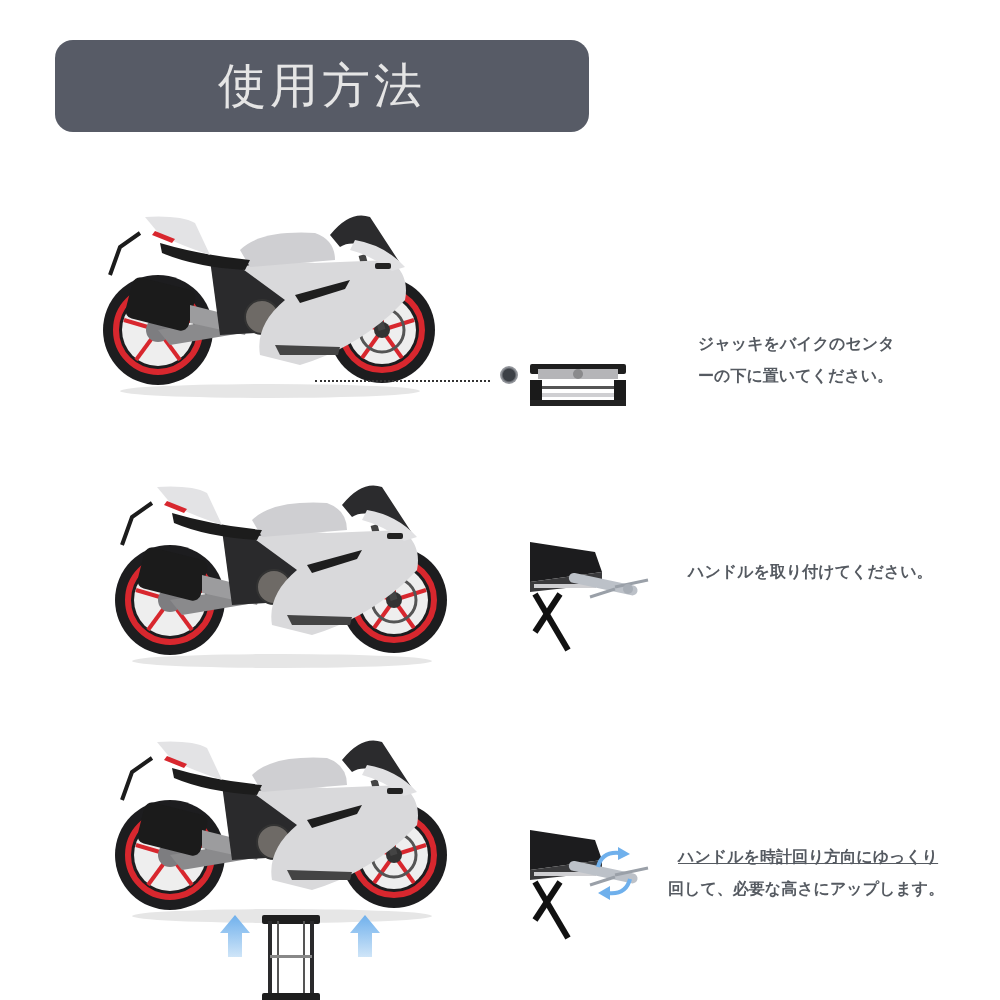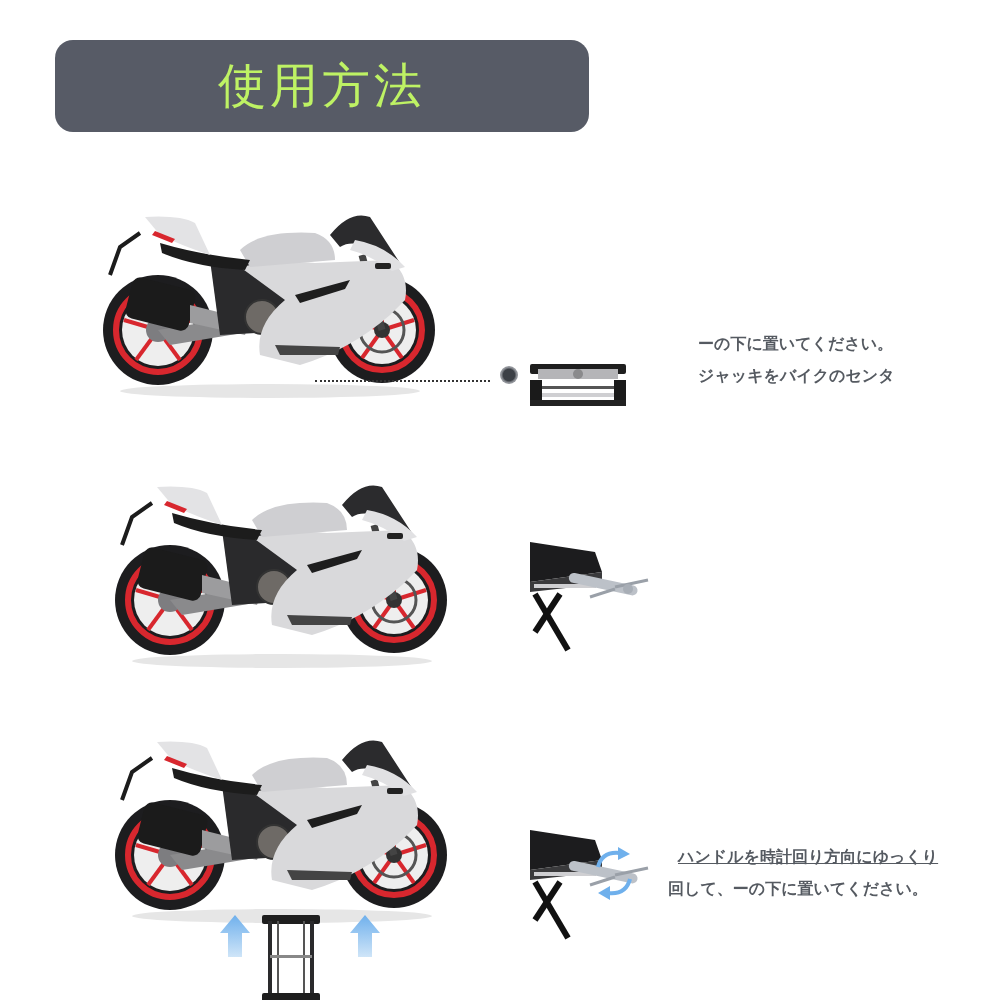--- a/index.html
+++ b/index.html
@@ -5,21 +5,21 @@
   html, body { margin: 0; padding: 0; background: #ffffff; }
   body { width: 1000px; height: 1000px; position: relative; overflow: hidden;
          font-family: "DejaVu Sans", "Liberation Sans", sans-serif; }
 
   .header {
     position: absolute; left: 55px; top: 40px; width: 534px; height: 92px;
     background: #575b66; border-radius: 18px;
     display: flex; align-items: center; justify-content: center;
   }
   .header-title {
-    color: #bef264; font-size: 48px; letter-spacing: 4px; font-weight: 300;
+    color: #e5e5e5; font-size: 48px; letter-spacing: 4px; font-weight: 300;
   }
 
   .step { position: absolute; left: 0; width: 1000px; }
   .step-1 { top: 200px; height: 220px; }
   .step-2 { top: 470px; height: 200px; }
   .step-3 { top: 725px; height: 275px; }
 
   .moto { position: absolute; }
   .moto svg { display: block; }
 
@@ -117,22 +117,22 @@
     <rect x="2" y="4" width="96" height="10" rx="2" fill="#1e1e1e"></rect>
     <rect x="10" y="9" width="80" height="10" fill="#b5b5b8"></rect>
     <circle cx="50" cy="14" r="5" fill="#8a8a8c"></circle>
     <rect x="2" y="20" width="12" height="26" fill="#1a1a1a"></rect>
     <rect x="86" y="20" width="12" height="26" fill="#1a1a1a"></rect>
     <rect x="14" y="26" width="72" height="3" fill="#555"></rect>
     <rect x="14" y="33" width="72" height="4" fill="#cfcfd2"></rect>
     <rect x="2" y="40" width="96" height="6" fill="#222"></rect>
   </svg>
   <div class="instruction" style="left:698px; top:128px;">
+    <div>ジャッキをバイクのセンタ</div>
     <div>ーの下に置いてください。</div>
-    <div>ジャッキをバイクのセンタ</div>
   </div>
 </div>
 
 <div class="step step-2">
   <div class="moto" style="left:112px; top:5px;">
     <svg width="340" height="195">
         <use href="#moto"></use>
       </svg>
   </div>
 
@@ -140,20 +140,23 @@
     <polygon points="0,0 65,10 72,30 0,40" fill="#1c1c1e"></polygon>
     <polygon points="0,40 72,30 72,42 0,50" fill="#3a3a3c"></polygon>
     <rect x="4" y="42" width="62" height="4" fill="#cfcfd2"></rect>
     <line x1="5" y1="52" x2="38" y2="108" stroke="#111" stroke-width="6"></line>
     <line x1="30" y1="52" x2="5" y2="90" stroke="#111" stroke-width="6"></line>
     <rect x="40" y="30" width="70" height="10" rx="5" fill="#bcc1c8" transform="rotate(12 40 30)"></rect>
     <line x1="85" y1="45" x2="118" y2="38" stroke="#9aa0a8" stroke-width="3"></line>
     <line x1="60" y1="55" x2="85" y2="47" stroke="#9aa0a8" stroke-width="3"></line>
     <circle cx="98" cy="47" r="5" fill="#a8aeb6"></circle>
   </svg>
+  <div class="instruction" style="left:688px; top:86px;">
+    <div>ハンドルを取り付けてください。</div>
+  </div>
 </div>
 
 <div class="step step-3">
   <div class="moto" style="left:112px; top:5px;">
     <svg width="340" height="195">
         <use href="#moto"></use>
       </svg>
   </div>
 
   <svg style="position:absolute; left:262px; top:190px;" width="60" height="95">
@@ -190,15 +193,15 @@
     <line x1="60" y1="55" x2="85" y2="47" stroke="#9aa0a8" stroke-width="3"></line>
   </svg>
   <svg style="position:absolute; left:592px; top:120px;" width="44" height="56">
     <path d="M6,22 Q10,6 28,8" stroke="#6fb0ec" stroke-width="4" fill="none"></path>
     <polygon points="26,2 38,9 26,15" fill="#6fb0ec"></polygon>
     <path d="M38,34 Q34,50 16,48" stroke="#6fb0ec" stroke-width="4" fill="none"></path>
     <polygon points="18,41 6,48 18,55" fill="#6fb0ec"></polygon>
   </svg>
   <div class="instruction" style="left:678px; top:116px;">
     <div style="padding-left:0;text-decoration:underline;">ハンドルを時計回り方向にゆっくり</div>
-    <div style="margin-left:-10px;">回して、ーの下に置いてください。</div>
+    <div style="margin-left:-10px;">回して、必要な高さにアップします。</div>
   </div>
 </div>
 
 </body></html>

